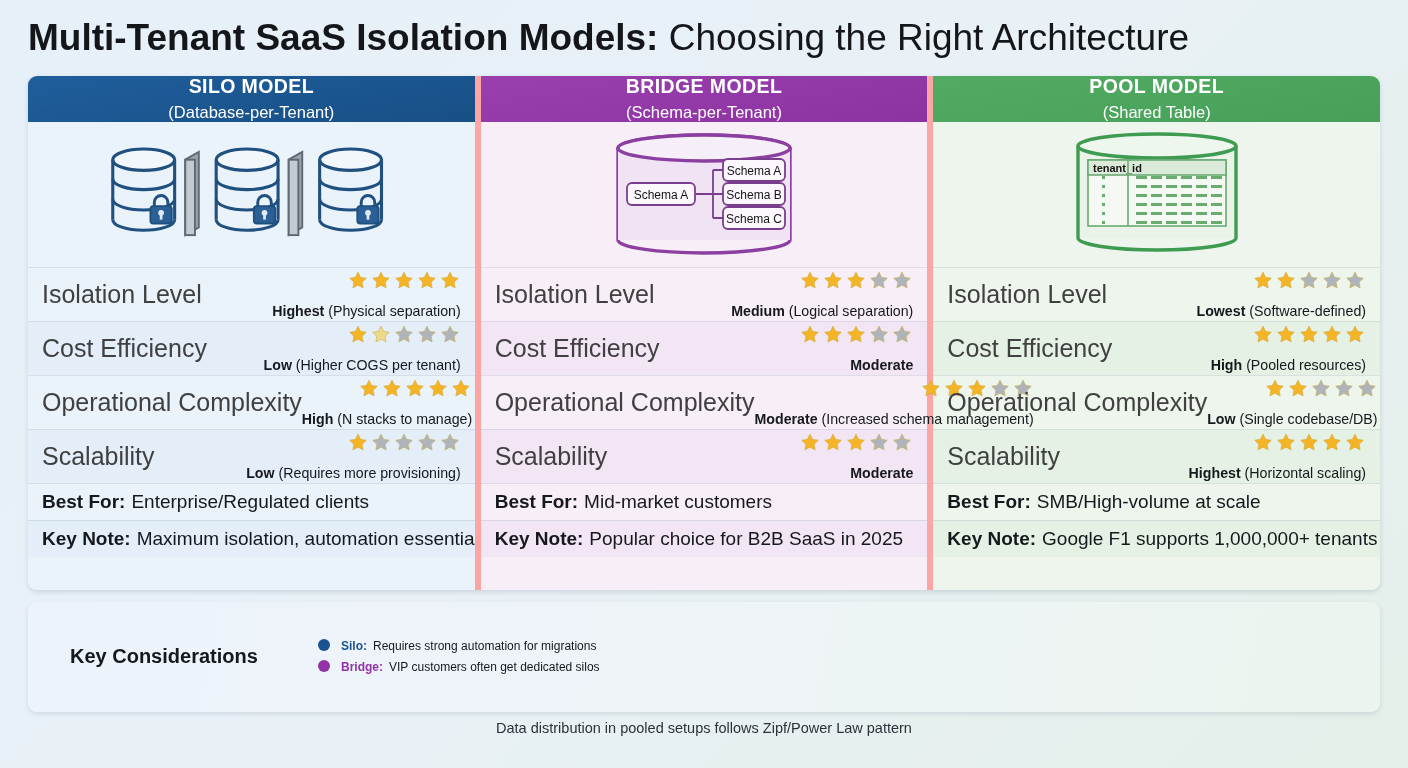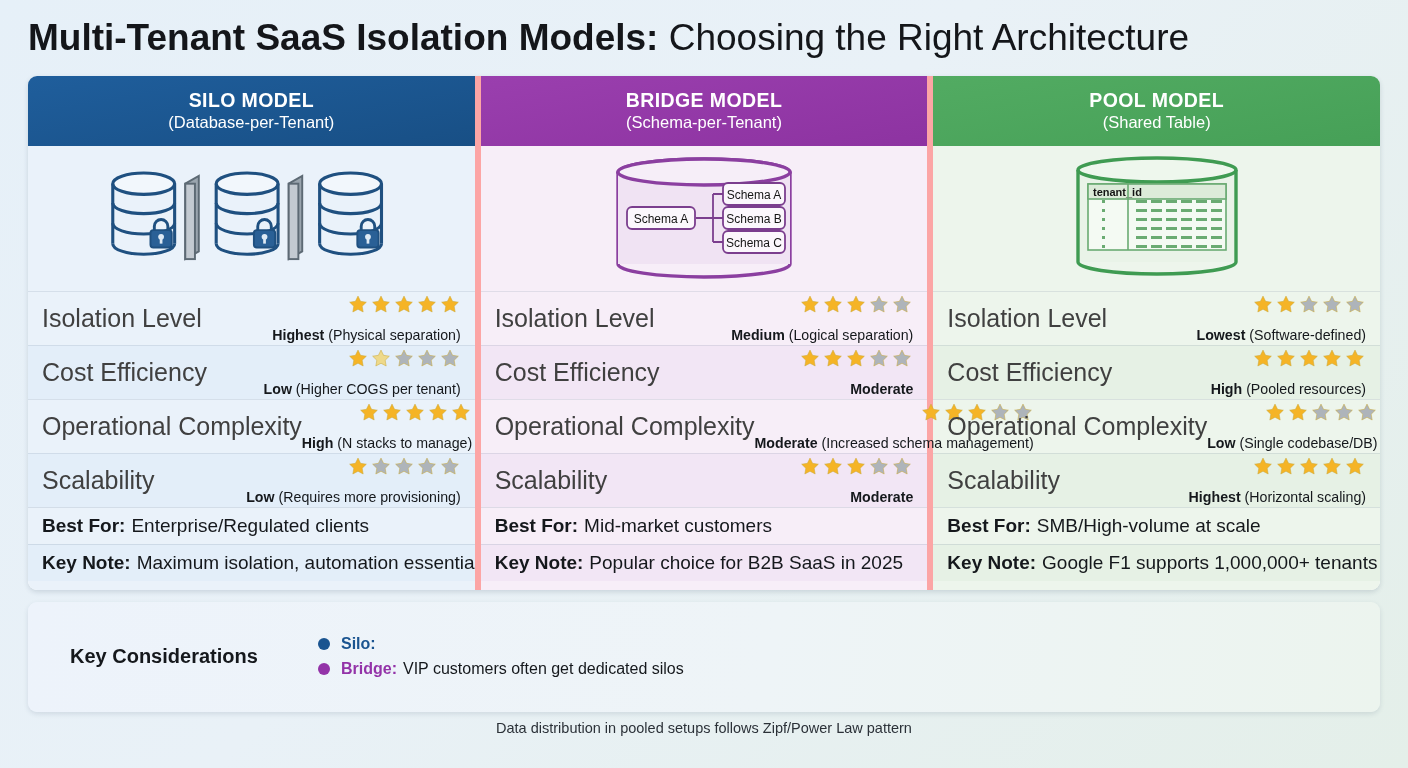--- a/index.html
+++ b/index.html
@@ -38,25 +38,25 @@
   }
   .col {
     flex: 1 1 0;
     display: flex;
     flex-direction: column;
     min-width: 0;
   }
   .col + .col { border-left: 6px solid #fca5a5; }
 
   .col-head {
-    height: 70px;
+    height: 46px;
     display: flex;
     flex-direction: column;
     align-items: center;
-    justify-content: center;
+    justify-content: space-between;
     color: #ffffff;
     text-align: center;
     line-height: 1.05;
   }
   .col-head .h-main { font-size: 19.5px; font-weight: bold; letter-spacing: 0.4px; }
   .col-head .h-sub { font-size: 16.5px; font-weight: normal; margin-top: 3px; }
 
   
   .silo   .col-head { background: linear-gradient(170deg,#1f5e9c 0%, #184f85 100%); }
   .bridge .col-head { background: linear-gradient(170deg,#9a3fae 0%, #8d33a1 100%); }
@@ -143,21 +143,21 @@
   .kc-title {
     font-size: 20px;
     font-weight: bold;
     color: #15181c;
     width: 268px;
     flex: 0 0 auto;
     text-align: left;
     padding-left: 20px;
   }
   .kc-list { display: flex; flex-direction: column; gap: 7px; }
-  .kc-item { display: flex; align-items: center; font-size: 16px; color: #15181c; }
+  .kc-item { display: flex; font-size: 12px; color: #15181c; }
   .kc-dot { width: 12px; height: 12px; border-radius: 50%; margin-right: 11px; flex: 0 0 auto; }
   .kc-model { font-weight: bold; margin-right: 6px; }
 
   .footnote {
     text-align: center;
     font-size: 14.5px;
     color: #2b3138;
     margin-top: 8px;
   }
 </style>
@@ -640,20 +640,21 @@
       </div>
     </div>
     </div>
 
   <div class="kc-card">
     <div class="kc-title">Key Considerations</div>
     <div class="kc-list" id="kc-list">
     <div class="kc-item">
       <span class="kc-dot" style="background:#1a5490"></span>
       <span class="kc-model" style="color:#1a5490">Silo:</span>
+      <span>Requires strong automation for migrations</span>
     </div>
     <div class="kc-item">
       <span class="kc-dot" style="background:#9333a8"></span>
       <span class="kc-model" style="color:#9333a8">Bridge:</span>
       <span>VIP customers often get dedicated silos</span>
     </div>
       </div>
   </div>
 
   <div class="footnote">Data distribution in pooled setups follows Zipf/Power Law pattern</div>

